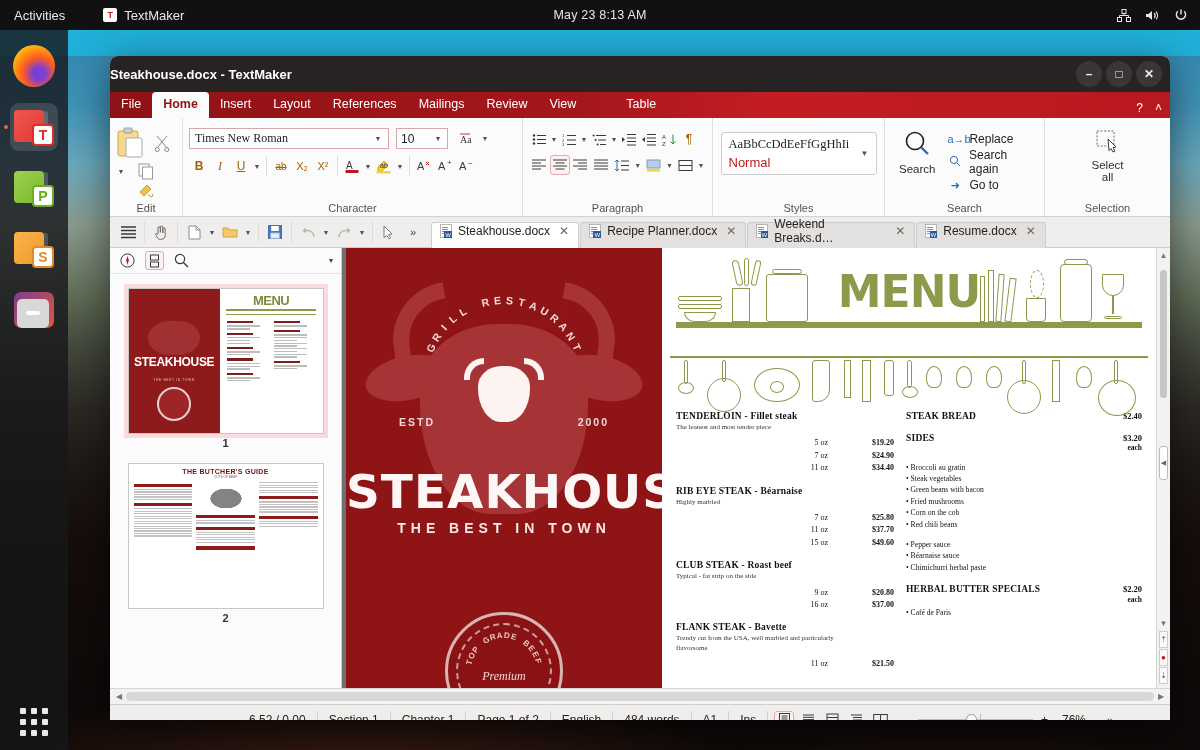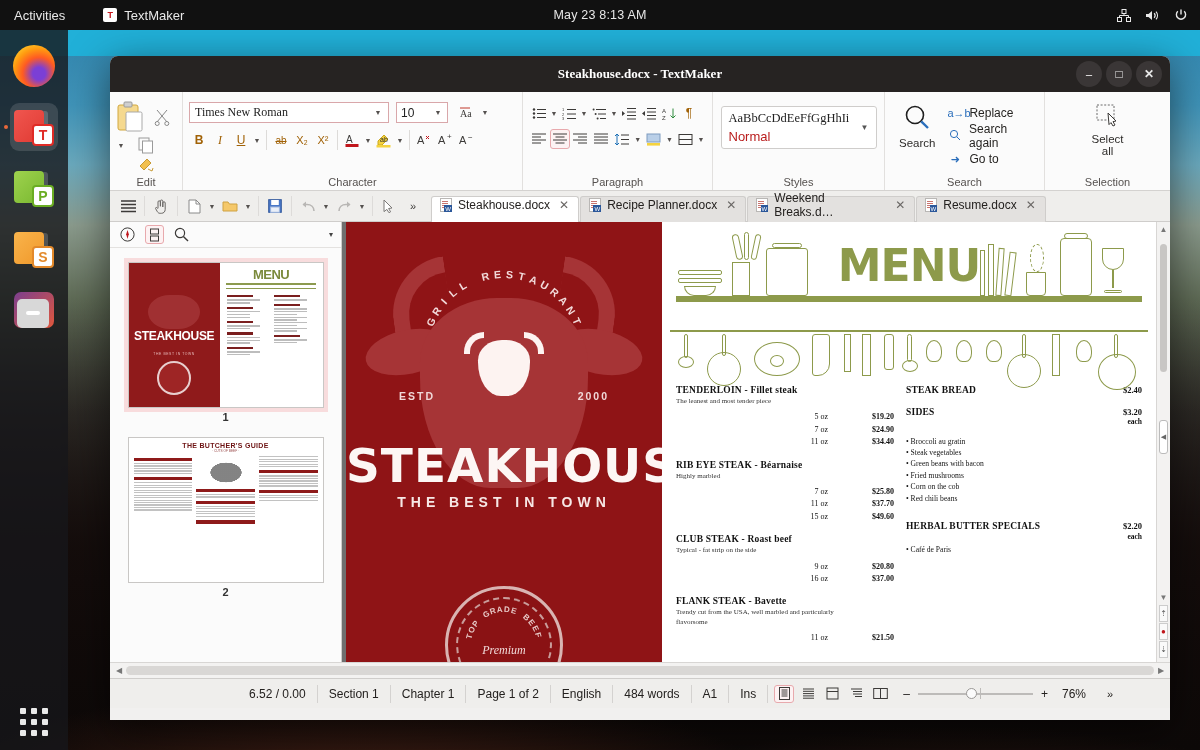--- a/index.html
+++ b/index.html
@@ -102,22 +102,22 @@
   #apps-grid i{ width:6px;height:6px;background:#e9e9e9;border-radius:1px;display:block;}
 
   
   #win {
     position: absolute; left: 110px; top: 56px; width: 1060px; height: 664px;
     background: #f1f0ef; border-radius: 8px 8px 0 0; overflow: hidden;
     box-shadow: 0 10px 40px rgba(0,0,0,.55); z-index: 30;
   }
   #titlebar {
     height: 36px; background: #262322; color: #ffffff;
-    display: flex; align-items: center; justify-content: center; position: relative;
-    font-size: 13px; font-weight: bold; font-family: Liberation Serif, serif;
+    display: flex; align-items: center; position: relative;
+    font-size: 13px; font-weight: bold;
   }
   #titlebar .wbtns { position: absolute; right: 8px; display: flex; gap: 4px; }
   .wbtn {
     width: 26px; height: 26px; border-radius: 50%; background: #3a3636;
     color: #e9e9e9; font-size: 12px; display: flex; align-items: center; justify-content: center;
   }
 
   
   #tabstrip {
     height: 26px; background: #a5171c; display: flex; align-items: flex-end;
@@ -429,20 +429,36 @@
 
   <div id="titlebar">
     <span>Steakhouse.docx - TextMaker</span>
     <div class="wbtns">
       <div class="wbtn">–</div>
       <div class="wbtn">□</div>
       <div class="wbtn">✕</div>
     </div>
   </div>
 
+  <div id="tabstrip">
+    <div class="grad"></div>
+    <div class="rtab">File</div>
+    <div class="rtab sel">Home</div>
+    <div class="rtab">Insert</div>
+    <div class="rtab">Layout</div>
+    <div class="rtab">References</div>
+    <div class="rtab">Mailings</div>
+    <div class="rtab">Review</div>
+    <div class="rtab">View</div>
+    <div class="rtab ctx">Table</div>
+    <div class="right">
+      <span>?</span>
+      <span>˄</span>
+    </div>
+  </div>
 
   <div id="ribbon">
 
     <div class="rgroup" style="width:72px">
       <div class="rrow" style="gap:8px;padding-top:4px">
         <span class="ricon">
           <svg width="30" height="32" viewBox="0 0 30 32">
               <rect x="2" y="4" width="20" height="25" rx="2" fill="#f5d98f" stroke="#d2a83f"></rect>
               <rect x="8" y="1" width="8" height="5" rx="1" fill="#cfcfcf" stroke="#9a9a9a"></rect>
               <rect x="10" y="11" width="16" height="19" rx="1.5" fill="#ffffff" stroke="#a9a9a9"></rect>
@@ -1131,20 +1147,25 @@
               <div class="bgap"></div>
               <ul class="blist">
                 <li>Broccoli au gratin</li>
                 <li>Steak vegetables</li>
                 <li>Green beans with bacon</li>
                 <li>Fried mushrooms</li>
                 <li>Corn on the cob</li>
                 <li>Red chili beans</li>
               </ul>
               <div class="bgap"></div>
+              <ul class="blist">
+                <li>Pepper sauce</li>
+                <li>Béarnaise sauce</li>
+                <li>Chimichurri herbal paste</li>
+              </ul>
 
               <div class="r-head">
                 <span class="t">HERBAL BUTTER SPECIALS</span>
                 <span class="p"><span>$2.20</span><em>each</em></span>
               </div>
               <ul class="blist">
                 <li>Café de Paris</li>
               </ul>
 
             </div>

